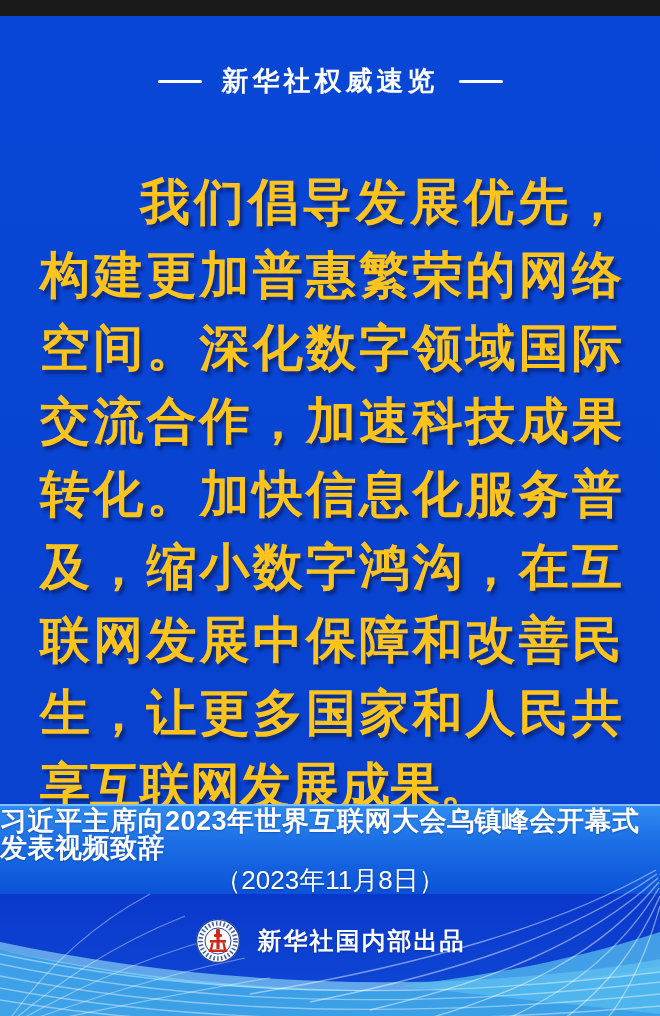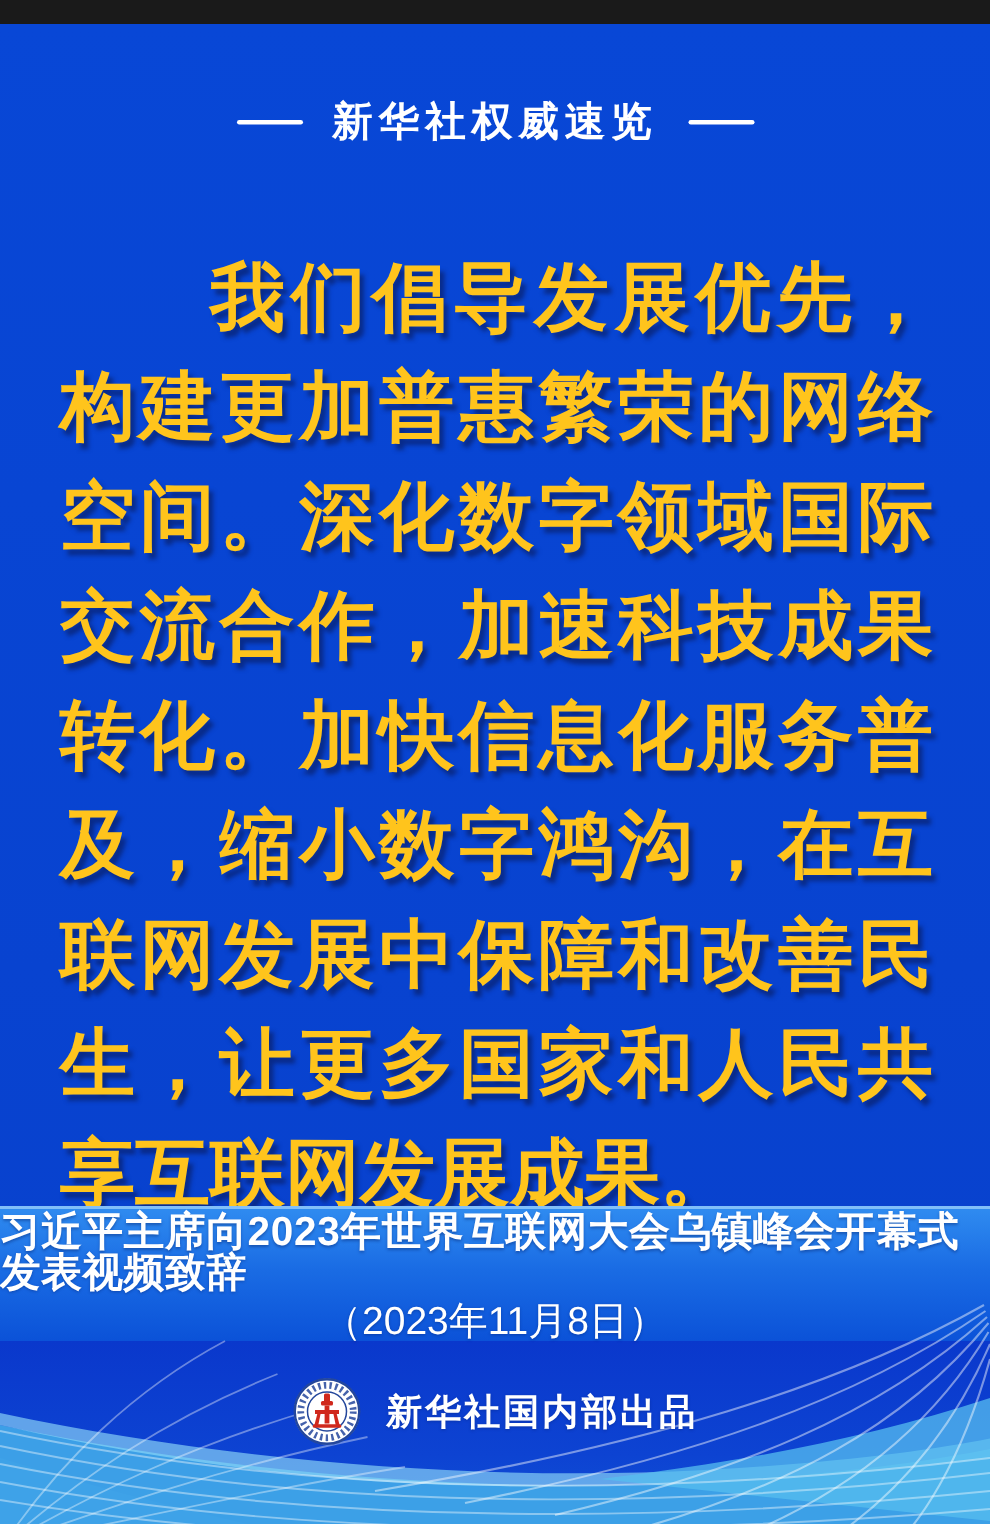--- a/index.html
+++ b/index.html
@@ -36,21 +36,21 @@
     letter-spacing: 4px;
     line-height: 1;
   }
 
   
   .quote-section {
     position: absolute;
     top: 150px; left: 40px; right: 38px;
   }
   .quote-text {
-    font-family: Liberation Mono, monospace;
+    font-family: Liberation Sans, sans-serif;
     font-weight: bold;
     font-size: 50px;
     line-height: 73px;
     color: #ffc41c;
     text-align: justify;
     text-indent: 2em;
     text-shadow: 3px 4px 3px rgba(9, 22, 78, 0.55);
   }
 
   

